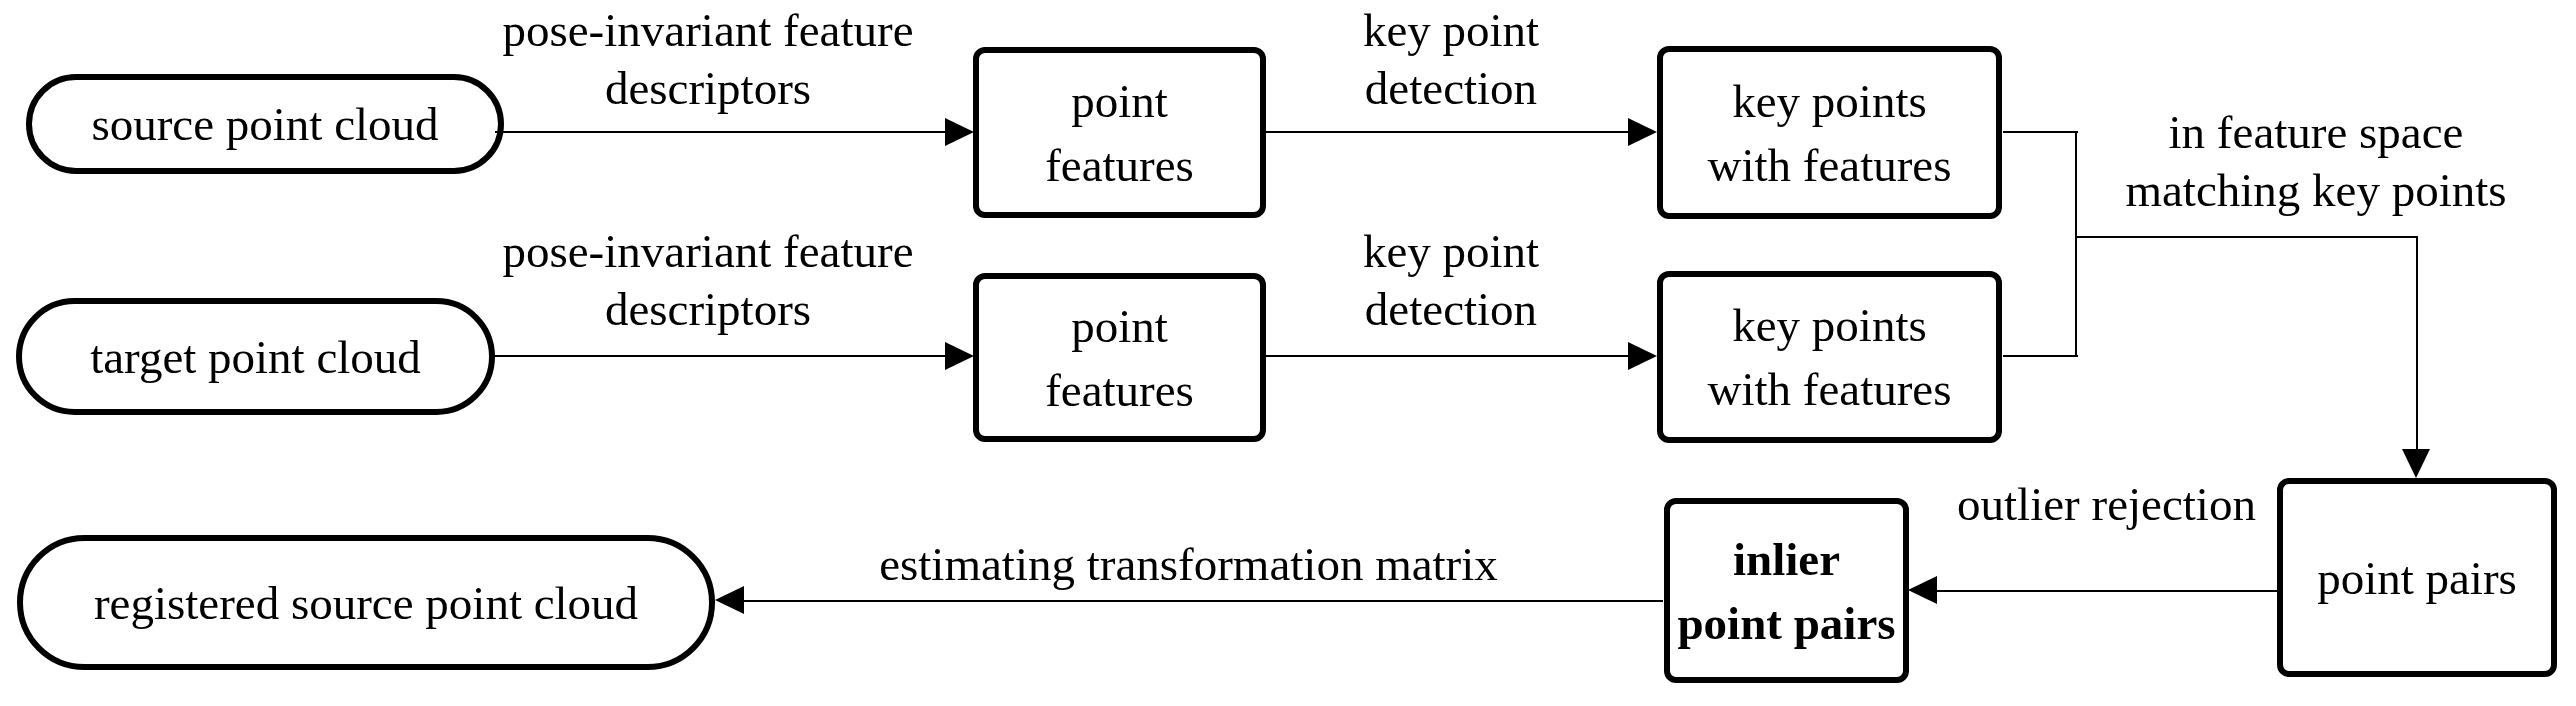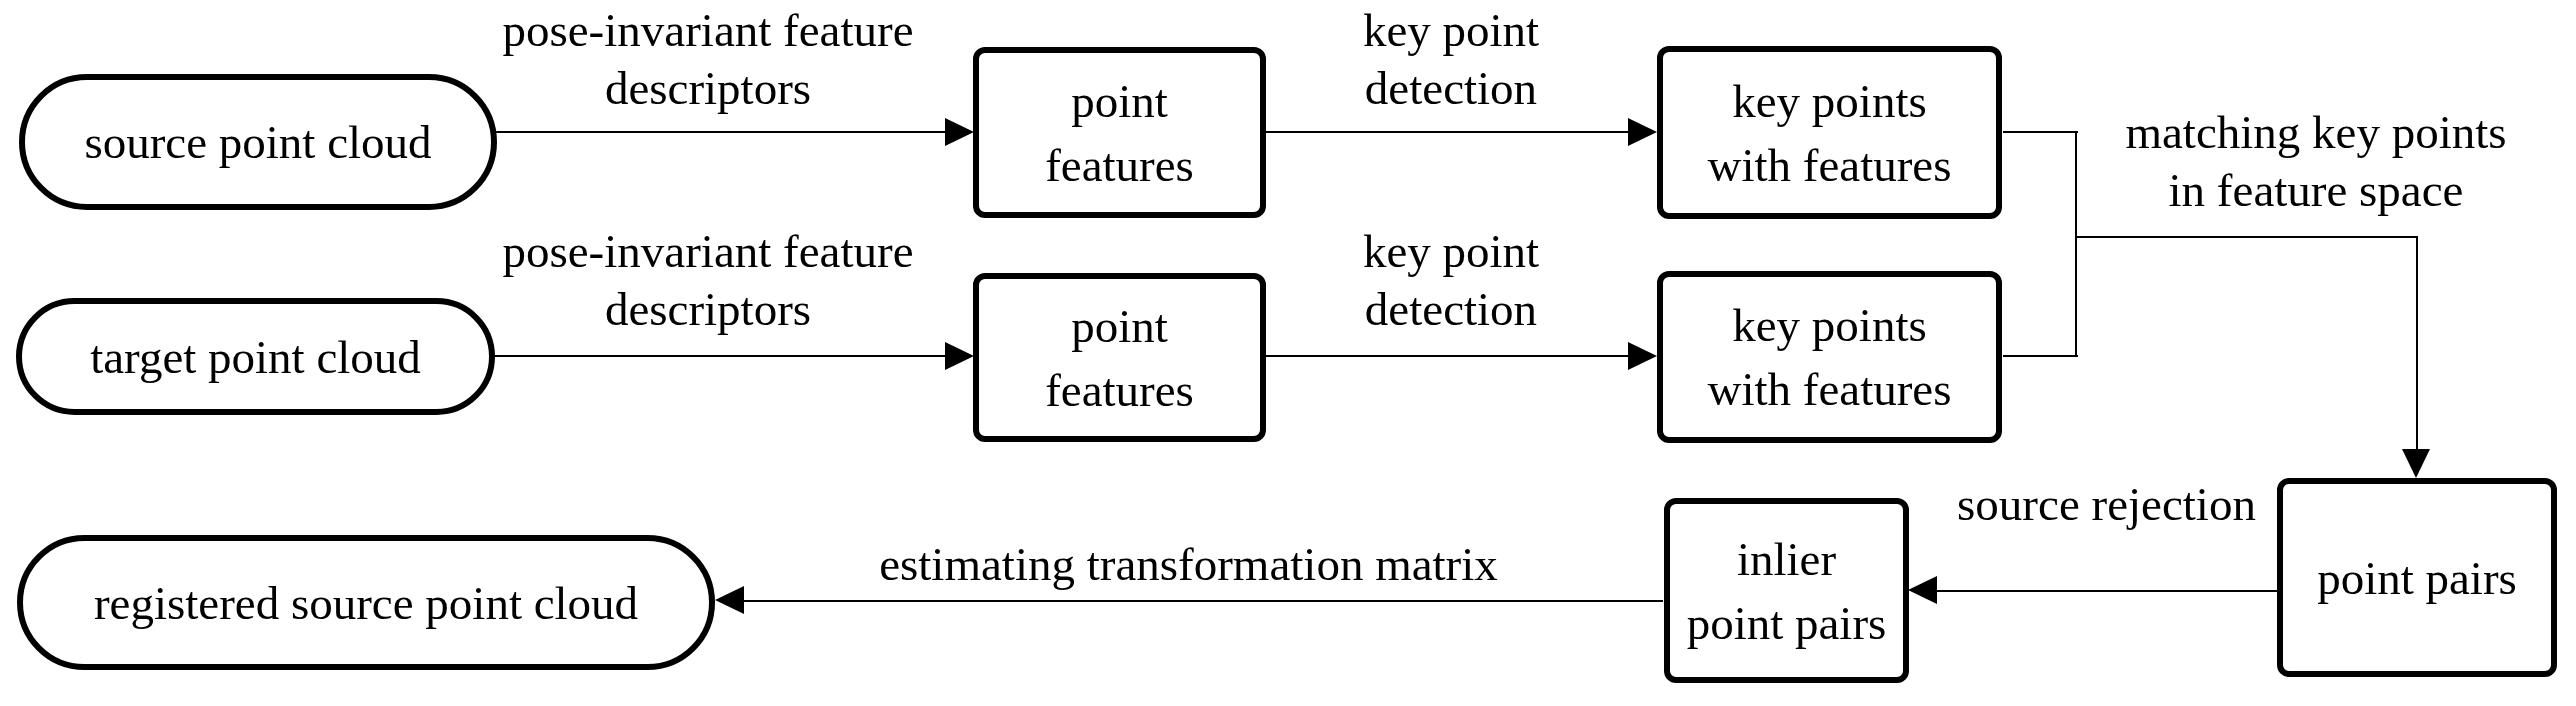--- a/index.html
+++ b/index.html
@@ -36,21 +36,21 @@
   .head{position:absolute;width:0;height:0;}
   .head-right{border-top:14.6px solid transparent;border-bottom:14.6px solid transparent;border-left:29px solid #000;}
   .head-left{border-top:14.6px solid transparent;border-bottom:14.6px solid transparent;border-right:29px solid #000;}
   .head-down{border-left:14.6px solid transparent;border-right:14.6px solid transparent;border-top:29px solid #000;}
 </style>
 </head>
 <body>
 
 <div id="canvas">
 
-  <div class="node stadium" style="left:19px;top:74px;width:478px;height:136px;">
+  <div class="node stadium" style="left:26px;top:74px;width:478px;height:100px;">
     <div class="bline">source point cloud</div>
   </div>
 
   <div class="elabel" style="left:435px;top:1.2px;width:546px;">
     <div class="lline">pose-invariant feature</div>
     <div class="lline">descriptors</div>
   </div>
 
   <div class="line" style="left:495px;top:131px;width:452px;height:2.4px;"></div>
   <div class="head head-right" style="left:945px;top:118px;"></div>
@@ -104,36 +104,36 @@
   </div>
 
   <div class="line" style="left:2003px;top:131px;width:75px;height:2.4px;"></div>
   <div class="line" style="left:2075px;top:131px;width:2.4px;height:226px;"></div>
   <div class="line" style="left:2003px;top:355px;width:75px;height:2.4px;"></div>
   <div class="line" style="left:2076px;top:236px;width:341px;height:2.4px;"></div>
   <div class="line" style="left:2416px;top:236px;width:2.4px;height:214px;"></div>
   <div class="head head-down" style="left:2402px;top:449px;"></div>
 
   <div class="elabel" style="left:2076px;top:103px;width:480px;">
+    <div class="lline">in feature space</div>
     <div class="lline">matching key points</div>
-    <div class="lline">in feature space</div>
   </div>
 
   <div class="node rect" style="left:2277px;top:478px;width:280px;height:199px;">
     <div class="bline">point pairs</div>
   </div>
 
   <div class="elabel" style="left:1912px;top:475px;width:389px;">
-    <div class="lline">source rejection</div>
+    <div class="lline">outlier rejection</div>
   </div>
 
   <div class="line" style="left:1937px;top:590px;width:340px;height:2.4px;"></div>
   <div class="head head-left" style="left:1908px;top:576px;"></div>
 
-  <div class="node rect" style="left:1664px;top:498px;width:245px;height:185px;">
+  <div class="node rect" style="left:1664px;top:498px;width:245px;height:185px;font-weight:bold;">
     <div class="bline">inlier</div>
     <div class="bline">point pairs</div>
   </div>
 
   <div class="elabel" style="left:824px;top:535px;width:729px;">
     <div class="lline">estimating transformation matrix</div>
   </div>
 
   <div class="line" style="left:744px;top:600px;width:919px;height:2.4px;"></div>
   <div class="head head-left" style="left:715px;top:586px;"></div>

